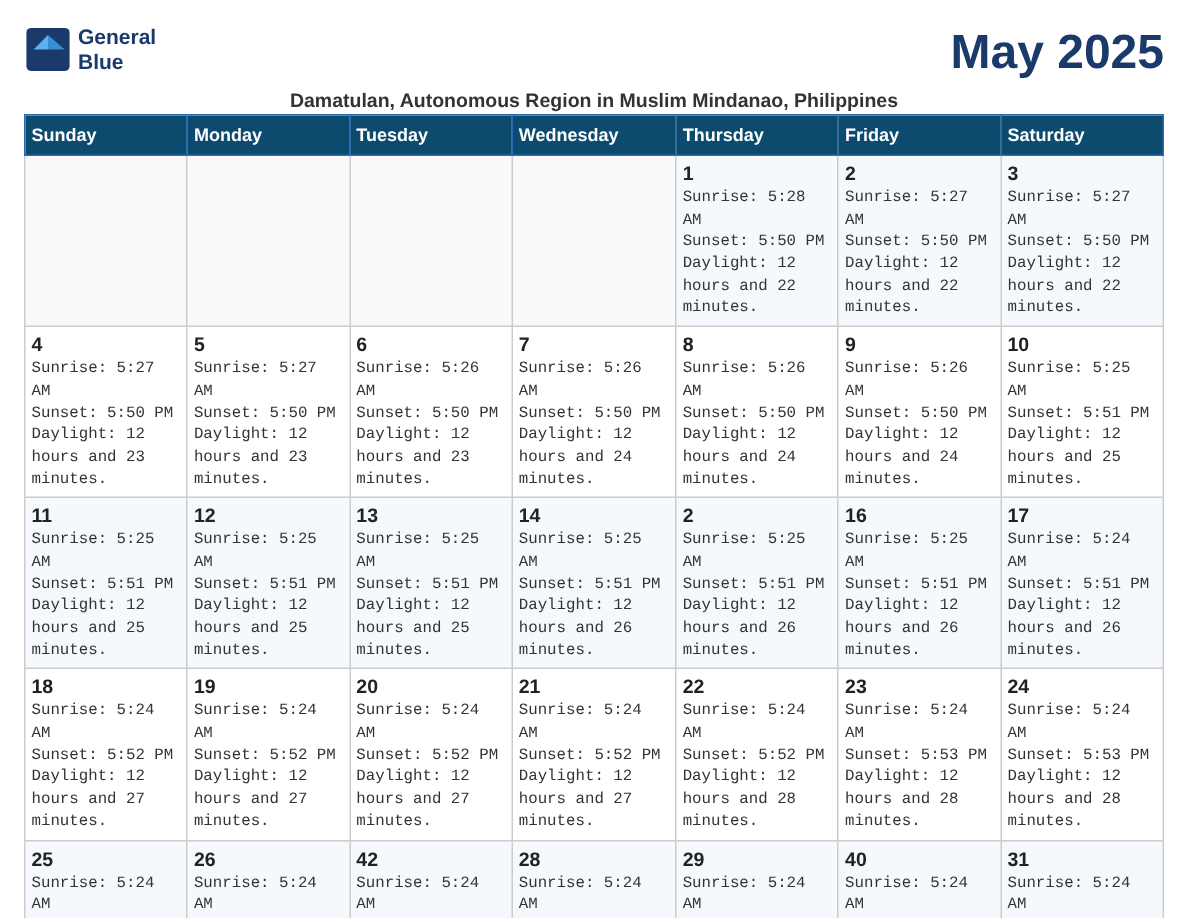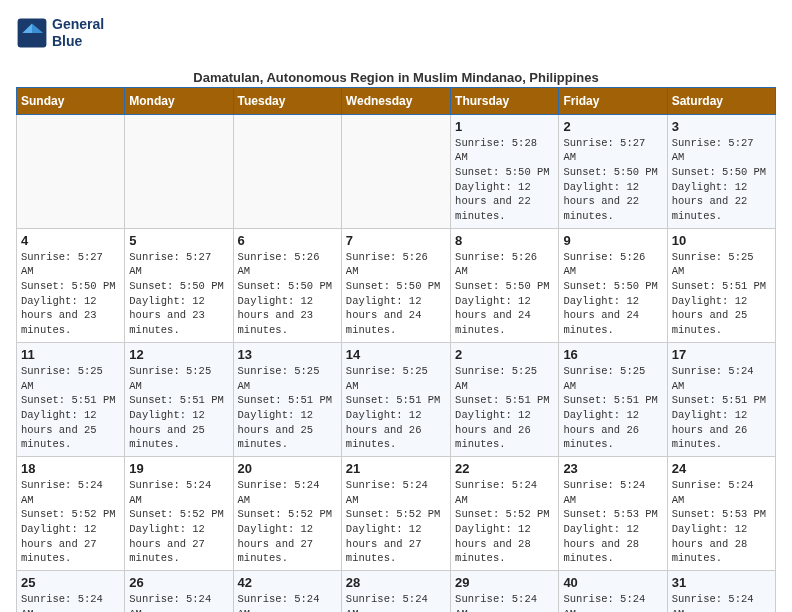--- a/index.html
+++ b/index.html
@@ -7,21 +7,21 @@
       font-family: Arial, sans-serif;
       background: #fff;
       width: 792px;
       min-height: 612px;
       padding: 16px;
     }
     .header-row {
       display: flex;
       justify-content: space-between;
       align-items: flex-start;
-      margin-bottom: 20px;
+      margin-bottom: 6px;
     }
     .logo {
       display: flex;
       align-items: center;
       gap: 4px;
     }
     .logo-text {
       font-size: 14px;
       font-weight: bold;
       color: #1a3a6b;
@@ -42,21 +42,21 @@
       color: #333;
       margin-bottom: 2px;
       font-weight: bold;
     }
     table {
       width: 100%;
       border-collapse: collapse;
       font-size: 11px;
     }
     thead tr th {
-      background-color: #a16207;
+      background-color: #0c4a6e;
       color: #fff;
       padding: 6px 4px;
       text-align: left;
       font-size: 12px;
       border: 1px solid #2a6aaf;
     }
     tbody tr td {
       border: 1px solid #ccc;
       vertical-align: top;
       padding: 4px;
@@ -90,20 +90,21 @@
   <div class="logo">
     <svg class="logo-icon" viewBox="0 0 40 40">
       <rect x="2" y="2" width="36" height="36" rx="4" fill="#1a3a6b"></rect>
       <polygon points="20,8 34,20 20,20" fill="#3a8fd4"></polygon>
       <polygon points="20,8 20,20 8,20" fill="#5ab0f0"></polygon>
     </svg>
     <div class="logo-text">
       <span>General</span><br><span>Blue</span>
     </div>
   </div>
+  <div class="month-title">May 2025</div>
 </div>
 
 <div class="subtitle">Damatulan, Autonomous Region in Muslim Mindanao, Philippines</div>
 
 <table>
   <thead>
     <tr id="weekday-header">
         <th>Sunday</th>
         <th>Monday</th>
         <th>Tuesday</th>

